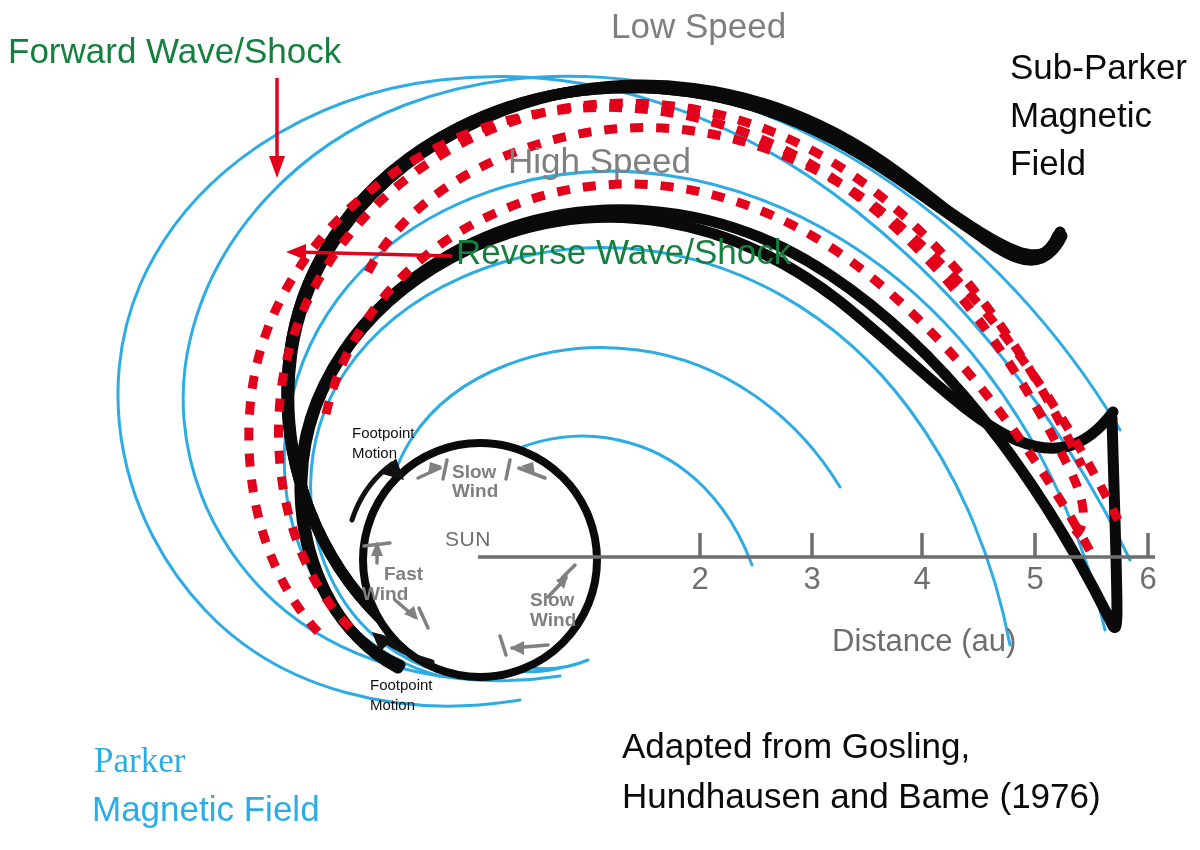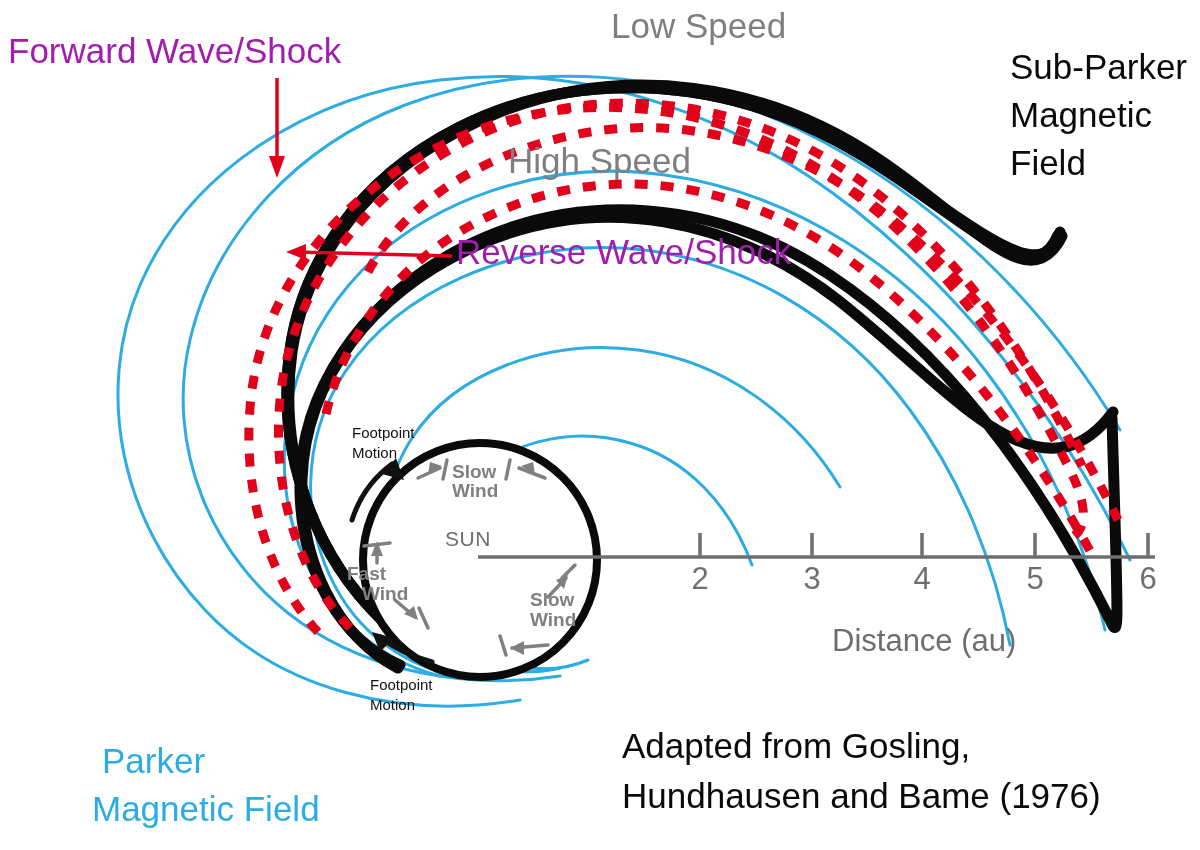--- a/index.html
+++ b/index.html
@@ -2,21 +2,21 @@
 <html><head>
 <meta charset="utf-8">
 <style>
   html,body{margin:0;padding:0;background:#ffffff;}
   #stage{
     position:relative;width:1200px;height:850px;background:#fff;overflow:hidden;
     font-family:"Liberation Sans", sans-serif;
   }
   #stage svg{position:absolute;left:0;top:0;width:1200px;height:850px;}
   .lbl{position:absolute;white-space:pre;line-height:1.08;}
-  .lbl-red{color:#a21caf;font-size:35px;}
+  .lbl-red{color:#15803d;font-size:35px;}
   .lbl-black{color:#0a0a0a;font-size:35px;}
   .lbl-gray{color:#7f7f7f;font-size:35px;}
   .lbl-blue{color:#2cace3;font-size:35px;}
   .lbl-axis{color:#6e6e6e;font-size:31px;}
   .lbl-axnum{color:#6e6e6e;font-size:31px;text-align:center;width:40px;}
   .lbl-sun{color:#6e6e6e;font-size:21px;letter-spacing:.5px;}
   .lbl-wind{color:#808080;font-size:19px;line-height:1.25;font-weight:bold;}
   .lbl-foot{color:#111;font-size:15px;line-height:1.25;}
 </style>
 </head>
@@ -163,40 +163,40 @@
   <div class="lbl lbl-red" style="left:456px;top:233px;">Reverse Wave/Shock</div>
 
   <div class="lbl lbl-gray" style="left:508px;top:142px;">High Speed</div>
 
   <div class="lbl lbl-gray" style="left:611px;top:7px;">Low Speed</div>
 
   <div class="lbl lbl-black" style="left:1010px;top:48px;">Sub-Parker</div>
   <div class="lbl lbl-black" style="left:1010px;top:96px;">Magnetic</div>
   <div class="lbl lbl-black" style="left:1010px;top:144px;">Field</div>
 
-  <div class="lbl lbl-blue" style="left:102px;top:742px;">Parker</div>
+  <div class="lbl lbl-blue" style="left:94px;top:742px;font-family:Liberation Serif, serif;">Parker</div>
   <div class="lbl lbl-blue" style="left:92px;top:790px;">Magnetic Field</div>
 
   <div class="lbl lbl-black" style="left:622px;top:727px;">Adapted from Gosling,</div>
   <div class="lbl lbl-black" style="left:622px;top:777px;">Hundhausen and Bame (1976)</div>
 
   <div class="lbl lbl-axnum" style="left:680px;top:562px;">2</div>
   <div class="lbl lbl-axnum" style="left:792px;top:562px;">3</div>
   <div class="lbl lbl-axnum" style="left:902px;top:562px;">4</div>
   <div class="lbl lbl-axnum" style="left:1015px;top:562px;">5</div>
   <div class="lbl lbl-axnum" style="left:1128px;top:562px;">6</div>
 
   <div class="lbl lbl-axis" style="left:832px;top:624px;">Distance (au)</div>
 
   <div class="lbl lbl-sun" style="left:445px;top:528px;">SUN</div>
 
   <div class="lbl lbl-wind" style="left:452px;top:460px;">Slow</div>
   <div class="lbl lbl-wind" style="left:452px;top:479px;">Wind</div>
 
-  <div class="lbl lbl-wind" style="left:347px;top:562px;">Fast</div>
+  <div class="lbl lbl-wind" style="left:384px;top:562px;">Fast</div>
   <div class="lbl lbl-wind" style="left:362px;top:582px;">Wind</div>
 
   <div class="lbl lbl-wind" style="left:530px;top:588px;">Slow</div>
   <div class="lbl lbl-wind" style="left:530px;top:608px;">Wind</div>
 
   <div class="lbl lbl-foot" style="left:352px;top:424px;">Footpoint</div>
   <div class="lbl lbl-foot" style="left:352px;top:444px;">Motion</div>
 
   <div class="lbl lbl-foot" style="left:370px;top:676px;">Footpoint</div>
   <div class="lbl lbl-foot" style="left:370px;top:696px;">Motion</div>

